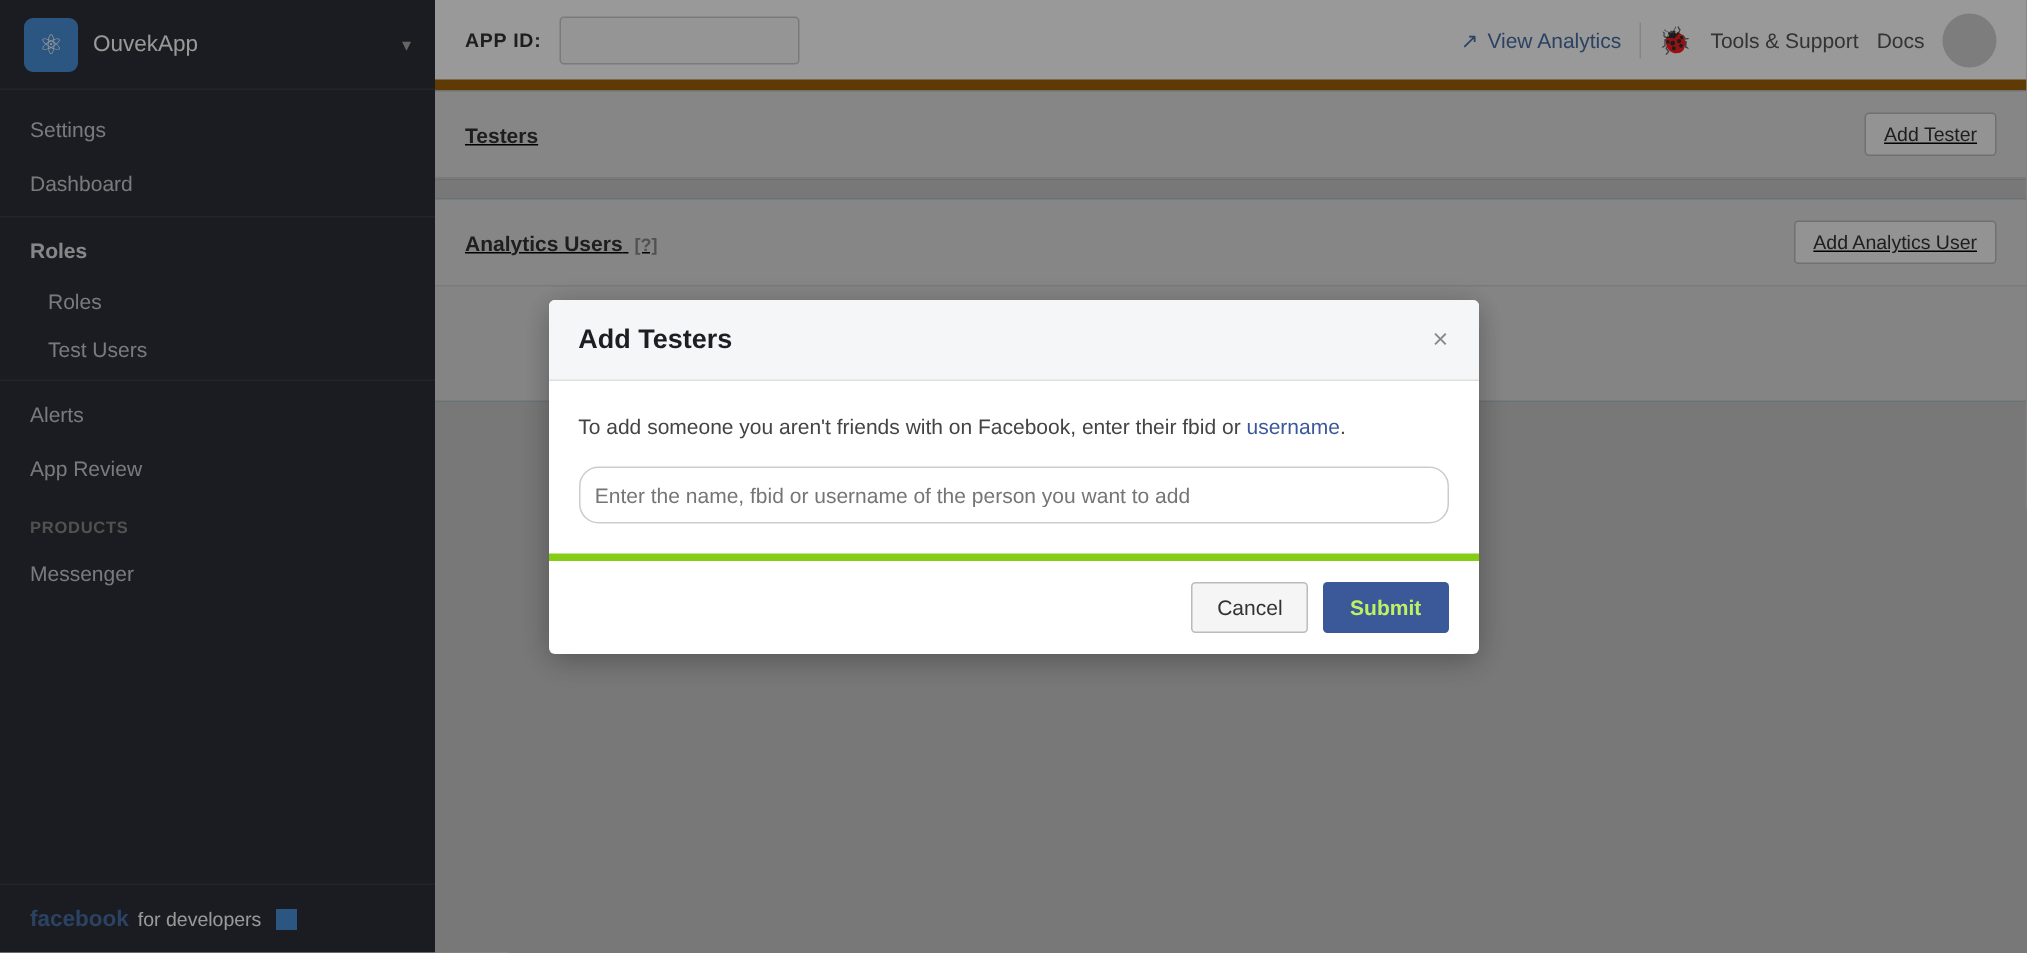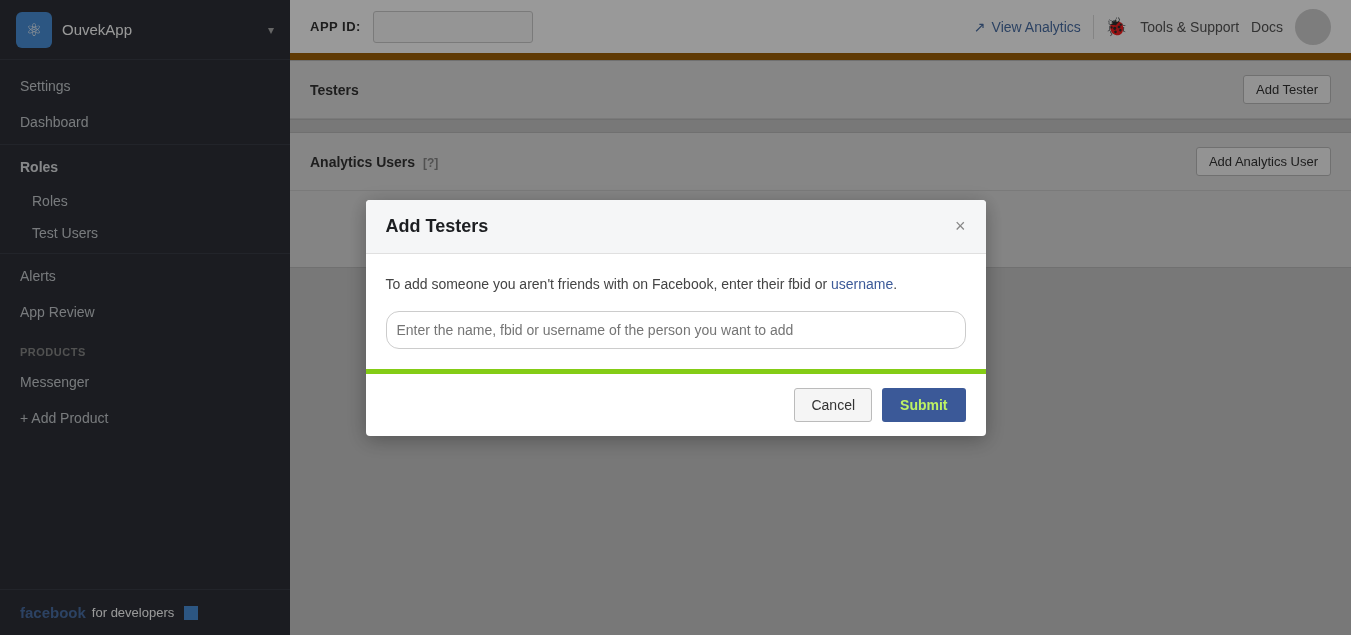--- a/index.html
+++ b/index.html
@@ -145,20 +145,21 @@
       overflow-y: auto;
       background: #c8c8c8;
       padding: 0;
       position: relative;
     }
     .section-card {
       background: #7dd3fc;
       border-top: 1px solid #bbb;
       border-bottom: 1px solid #bbb;
       margin-bottom: 2px;
+      text-decoration: underline;
     }
     .section-header {
       display: flex;
       align-items: center;
       padding: 14px 20px;
       background: #e0e0e0;
       border-bottom: 1px solid #ccc;
     }
     .section-title {
       font-size: 14px;
@@ -293,21 +294,20 @@
     <div class="sidebar-nav-item">Dashboard</div>
     <hr class="sidebar-divider">
     <div class="sidebar-nav-item bold">Roles</div>
     <div class="sidebar-sub-item active">Roles</div>
     <div class="sidebar-sub-item">Test Users</div>
     <hr class="sidebar-divider">
     <div class="sidebar-nav-item">Alerts</div>
     <div class="sidebar-nav-item">App Review</div>
     <div class="sidebar-section-label">PRODUCTS</div>
     <div class="sidebar-nav-item">Messenger</div>
-    <div class="sidebar-nav-item">+ Add Product</div>
   </div>
   <div class="sidebar-footer">
     <span class="fb-text">facebook</span>
     <span class="fb-sub">for developers</span>
     <div class="fb-square"></div>
   </div>
 </div>
 
 <div class="main">
 

